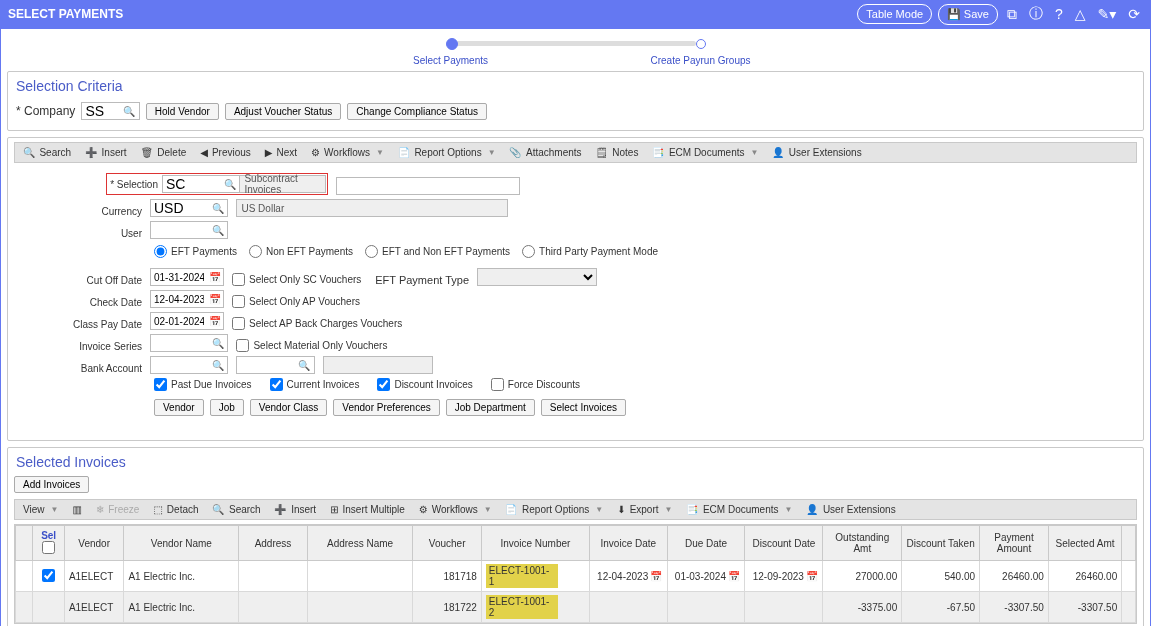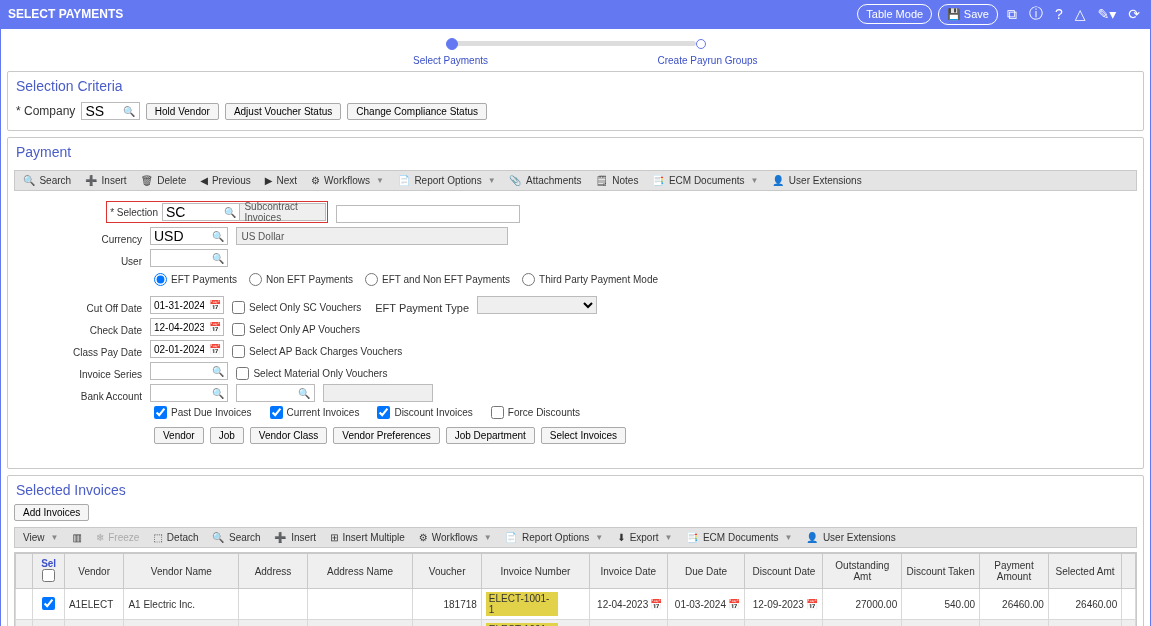--- a/index.html
+++ b/index.html
@@ -75,40 +75,39 @@
 </div>
 
 <div class="page">
 
   <div class="stepper">
     <div class="stepper-track">
       <div class="step-line"></div>
       <div class="step-dot active" style="left:0"></div>
       <div class="step-dot" style="right:0"></div>
       <div class="step-label" style="left:5px">Select Payments</div>
-      <div class="step-label" style="left:262px">Create Payrun Groups</div>
+      <div class="step-label" style="left:255px">Create Payrun Groups</div>
     </div>
   </div>
 
   <div class="panel">
     <div class="panel-title">Selection Criteria</div>
     <div class="criteria-row">
       <span class="field-label">* Company</span>
       <div class="lookup">
         <input style="width: 38px;" value="SS">
         <span class="lk-ic">🔍</span>
       </div>
       <button class="btn">Hold Vendor</button>
       <button class="btn">Adjust Voucher Status</button>
       <button class="btn">Change Compliance Status</button>
     </div>
   </div>
 
   <div class="panel">
-    <div class="panel-title">Payment</div>
     <div style="padding:0 6px 8px">
       <div class="toolbar">
         <span class="tb-item">
             <span>🔍</span>
             <span>Search</span>
           </span>
         <span class="tb-item">
             <span>➕</span>
             <span>Insert</span>
           </span>

